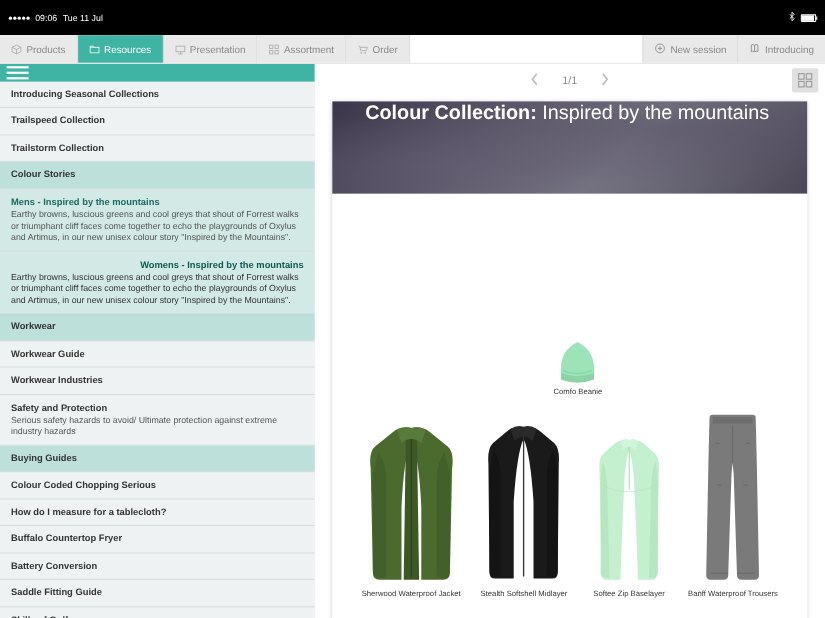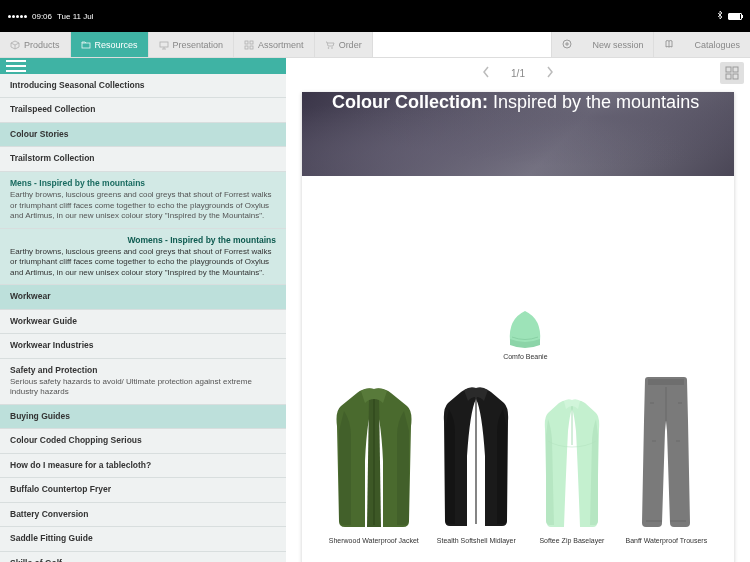--- a/index.html
+++ b/index.html
@@ -15,21 +15,21 @@
   .battery::after { content:""; position:absolute; right:-2px; top:1px; width:1px; height:3px; background:#fff; }
   .battery-fill { width:90%; height:100%; background:#fff; }
 
   
   .top-nav { height: 26px; background: #fff; display: flex; align-items: stretch; font-size: 9px; color: #888; border-bottom: 1px solid #ddd; }
   .nav-tab { display:flex; align-items:center; gap:4px; padding: 0 10px; cursor:pointer; background:#e9e9e9; border-right:1px solid #ddd;justify-content:center; }
   .nav-tab.active { background:#3fb3a4; color:#fff; }
   .nav-tab .nav-icon { width:10px; height:10px; display:inline-flex; align-items:center; justify-content:center; opacity:0.6; }
   .nav-tab.active .nav-icon { opacity:0.9; }
   .nav-spacer { flex:1; background:#fff; }
-  .nav-right-btn { display:flex; align-items:center; gap:20px; padding: 0 10px; background:#e9e9e9; border-left:1px solid #ddd; cursor:pointer; }
+  .nav-right-btn { display:flex; align-items:center; gap:4px; padding: 0 10px; background:#e9e9e9; border-left:1px solid #ddd; cursor:pointer; }
 
   
   .main { display:flex; height: calc(100% - 40px); }
   
   
   .sidebar { width: 286px; background:#eff2f2; overflow-y:auto; display:flex; flex-direction:column; }
   .hamburger-row { background:#3fb3a4; height:24px; display:flex; align-items:center; padding-left:6px; }
   .hamburger { width:20px; height:16px; display:flex; flex-direction:column; justify-content:space-around; cursor:pointer; }
   .hamburger span { height:2px; background:#fff; }
   .side-item { padding: 6px 10px; font-size: 8.5px; color:#333; border-bottom:1px solid #d8dede; cursor:pointer; line-height:1.35; }
@@ -145,46 +145,46 @@
     <span class="nav-icon"><svg width="10" height="10" viewBox="0 0 10 10">
           <circle cx="5" cy="5" r="4" fill="none" stroke="#888" stroke-width="0.8"></circle>
           <path d="M5 3 V7 M3 5 H7" stroke="#888" stroke-width="0.8"></path>
         </svg></span>
     <span>New session</span>
   </div>
   <div class="nav-right-btn">
     <span class="nav-icon"><svg width="10" height="10" viewBox="0 0 10 10">
           <path d="M2 2 Q3 1 5 2 Q7 1 8 2 V8 Q7 7 5 8 Q3 7 2 8 Z M5 2 V8" fill="none" stroke="#888" stroke-width="0.8"></path>
         </svg></span>
-    <span>Catalogues</span>
+    <span>Introducing</span>
   </div>
 </div>
 
 <div class="main">
 
   <div class="sidebar">
     <div class="hamburger-row">
       <div class="hamburger">
           <span></span>
           <span></span>
           <span></span>
         </div>
     </div>
     <div id="sidebar-items">
         <div class="side-item bold">
           <span class="side-title">Introducing Seasonal Collections</span>
         </div>
         <div class="side-item bold">
           <span class="side-title">Trailspeed Collection</span>
         </div>
+        <div class="side-item bold">
+          <span class="side-title">Trailstorm Collection</span>
+        </div>
         <div class="side-item header">
           <span class="side-title">Colour Stories</span>
-        </div>
-        <div class="side-item bold">
-          <span class="side-title">Trailstorm Collection</span>
         </div>
         <div class="side-item subitem">
           <span class="side-title sel" style="color: rgb(26, 107, 96);">Mens - Inspired by the mountains</span>
           <div class="side-desc">Earthy browns, luscious greens and cool greys that shout of Forrest walks or triumphant cliff faces come together to echo the playgrounds of Oxylus and Artimus, in our new unisex colour story "Inspired by the Mountains".</div>
         </div>
         <div class="side-item selected subitem">
           <span class="side-title sel" style="color: rgb(13, 90, 79); text-align: right;">Womens - Inspired by the mountains</span>
           <div class="side-desc">Earthy browns, luscious greens and cool greys that shout of Forrest walks or triumphant cliff faces come together to echo the playgrounds of Oxylus and Artimus, in our new unisex colour story "Inspired by the Mountains".</div>
         </div>
         <div class="side-item header">

